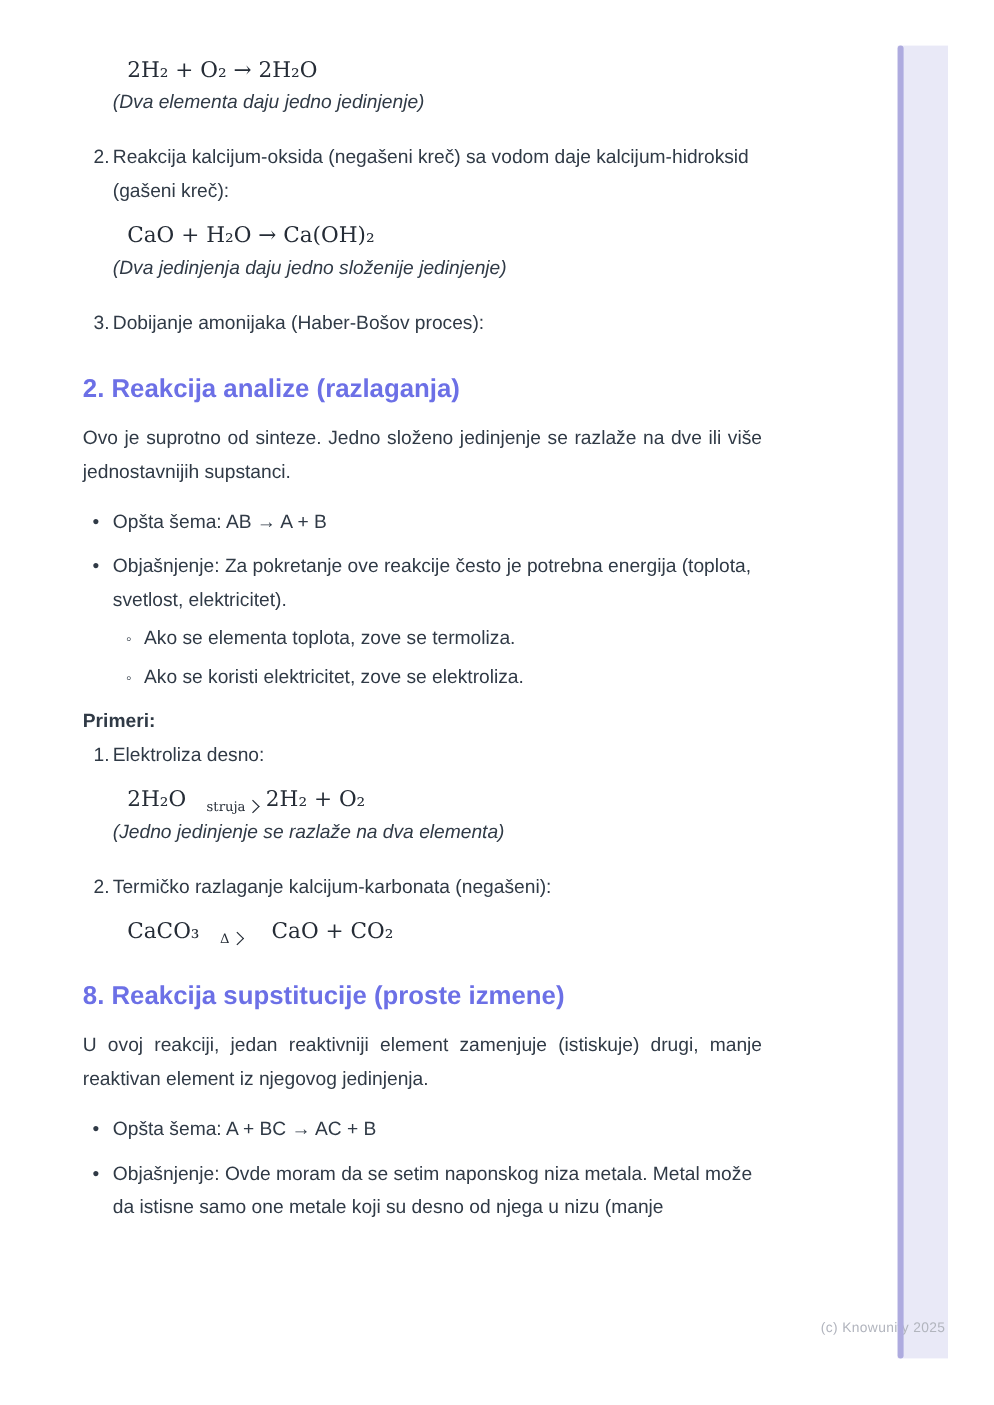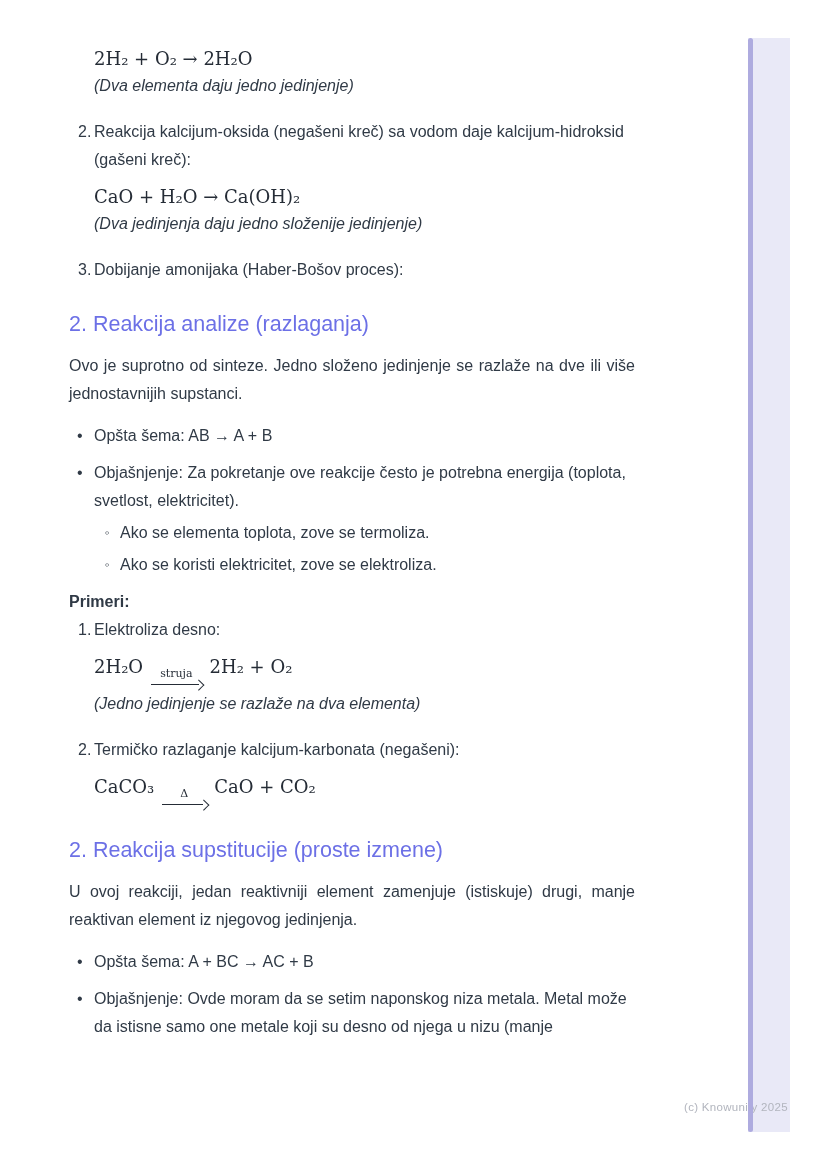--- a/index.html
+++ b/index.html
@@ -8,21 +8,21 @@
     background:#ffffff;
     font-family:"Liberation Sans","DejaVu Sans",sans-serif;
     color:#303a46;
   }
   .content{
     position:absolute;left:69px;top:36px;width:566px;
     font-size:16px;line-height:28px;
   }
   
   h2{
-    font-size:21.5px;line-height:28px;font-weight:400;
+    font-size:21.5px;line-height:28px;font-weight:700;
     color:#6c70e6;margin:26px 0 14px 0;
   }
   
   .para{margin:0 0 14px 0;text-align:justify;}
   .bold-line{font-weight:700;margin:8px 0 0 0;}
   
   .num-item,.bullet-item{display:flex;margin:0 0 18px 0;}
   .bullet-item{margin-bottom:9px;}
   .marker{
     flex:none;width:25px;box-sizing:border-box;padding-left:9px;
@@ -32,25 +32,26 @@
   }
   .item-body{flex:1;min-width:0;}
   .sub-item{display:flex;margin:4px 0 0 11px;}
   .sub-marker{flex:none;width:15px;font-size:13px;}
   .indent-block{margin:0 0 18px 25px;}
   
   .equation{
     font-family:"DejaVu Serif","Liberation Serif",serif;
     font-size:18px;line-height:26px;color:#252c36;
     margin-top:10px;
+    margin-left:12px;
   }
   .eq-part{white-space:nowrap;}
   
   .xarr{
-    display:inline-flex;flex-direction:column;align-items:stretch;
+    display:inline-flex;align-items:stretch;
     vertical-align:-4px;margin:0 7px;min-width:46px;
   }
   .xarr-label{
     font-size:11px;line-height:12px;text-align:center;padding:0 10px;
     font-family:"DejaVu Serif","Liberation Serif",serif;color:#252c36;
   }
   .xarr-shaft{position:relative;height:10px;color:#252c36;}
   .xarr-shaft::before{
     content:"";position:absolute;left:1px;right:4px;top:4.2px;height:1.3px;
     background:currentColor;
@@ -144,21 +145,21 @@
     <span class="marker">2.</span>
     <div class="item-body">
       <div>Termičko razlaganje kalcijum-karbonata (negašeni):</div>
       <div class="equation"><span class="eq-part">CaCO₃</span><span class="xarr">
             <span class="xarr-label">Δ</span>
             <span class="xarr-shaft"></span>
           </span><span class="eq-part">CaO + CO₂</span></div>
     </div>
   </div>
 
-  <h2>2. Reakcija supstitucije (proste izmene)</h2>
+  <h2>8. Reakcija supstitucije (proste izmene)</h2>
 
   <p class="para">U ovoj reakciji, jedan reaktivniji element zamenjuje (istiskuje) drugi, manje reaktivan element iz njegovog jedinjenja.</p>
 
   <div class="bullet-item">
     <span class="bullet-marker">•</span>
     <div class="item-body"><b>Opšta šema:</b><span> A + BC → AC + B</span></div>
   </div>
 
   <div class="bullet-item">
     <span class="bullet-marker">•</span>

